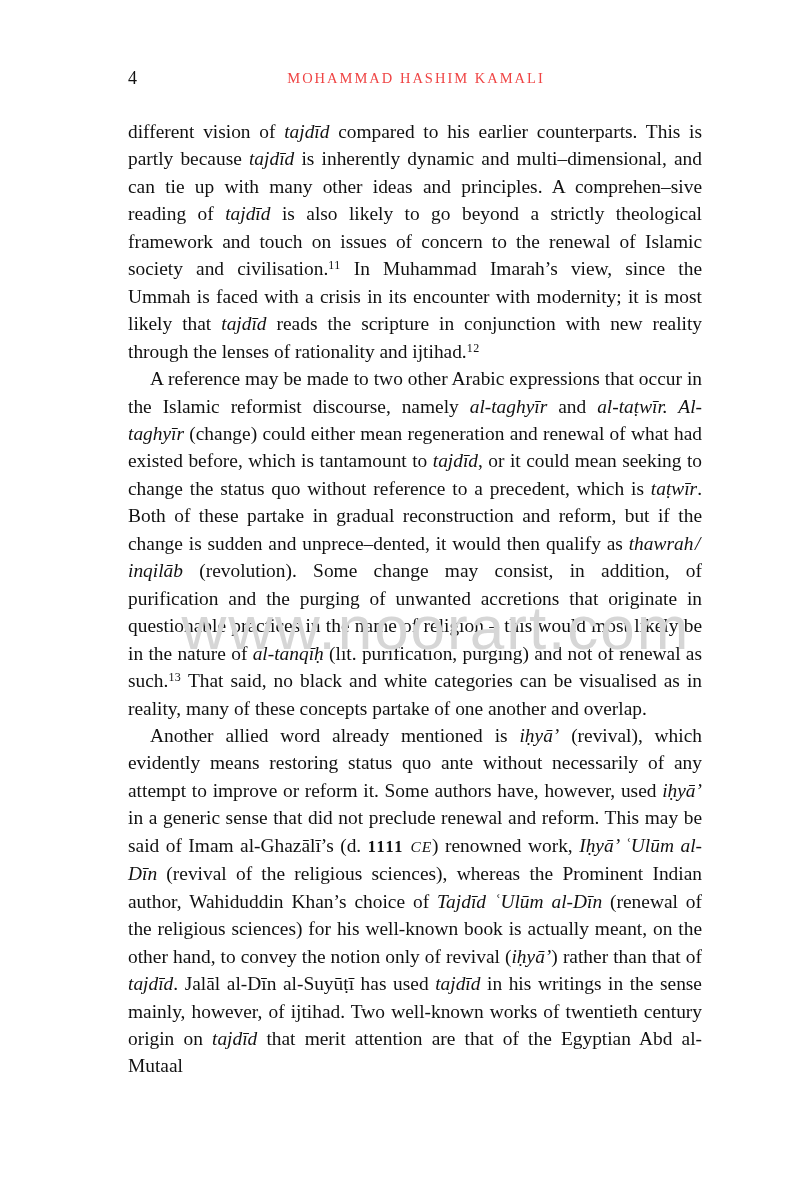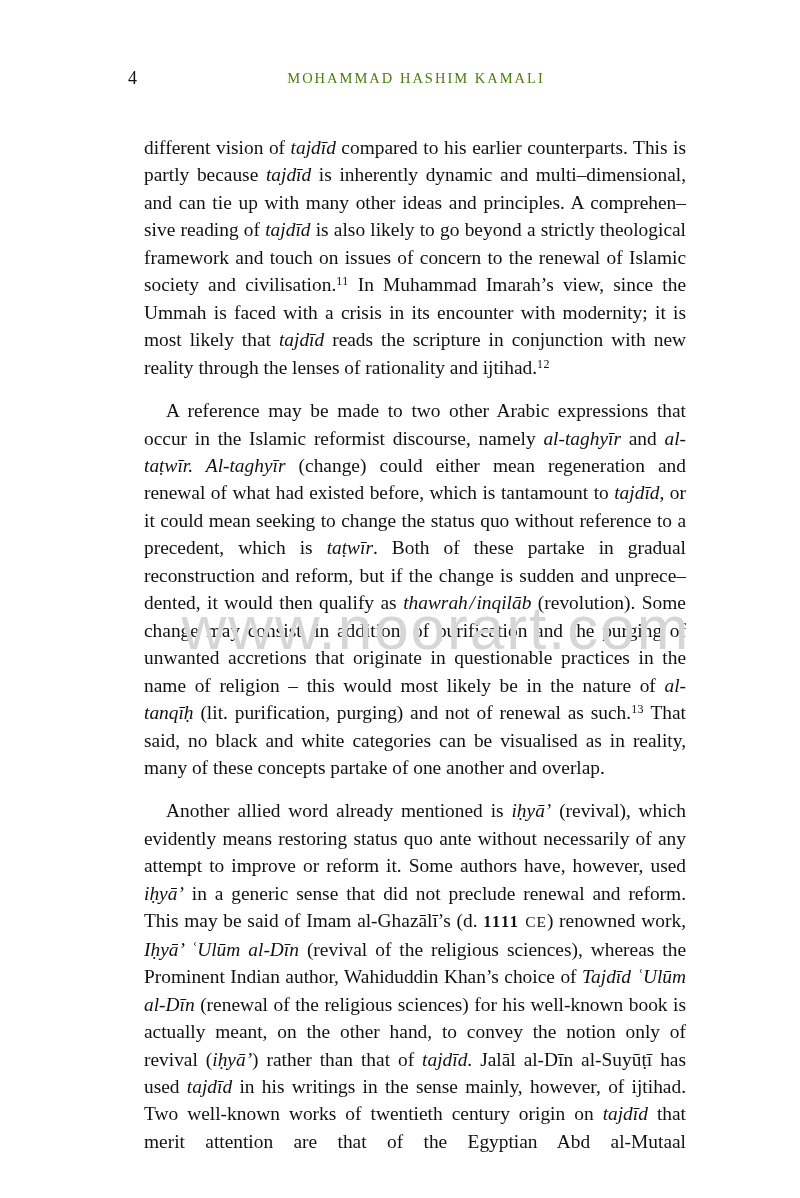--- a/index.html
+++ b/index.html
@@ -40,32 +40,32 @@
   .head-title {
     position: absolute;
     left: 0;
     top: 0;
     width: 574px;
     text-align: center;
     font-size: 14.5px;
     line-height: 24px;
     letter-spacing: 2.0px;
     text-indent: 2.0px;
-    color: #4d7c0f;
+    color: #ef4444;
   }
 
   
   .textblock {
     position: absolute;
     left: 128px;
     top: 118px;
     width: 574px;
   }
   .para {
-    margin: 16px;
+    margin: 0;
     font-size: 19.4px;
     line-height: 27.45px;
     text-align: justify;
     text-justify: inter-word;
     color: #111111;
     hyphens: manual;
     -webkit-hyphens: manual;
   }
   .para.indent {
     text-indent: 22px;
@@ -83,20 +83,21 @@
   }
   sup.fn {
     font-size: 0.62em;
     vertical-align: 0.52em;
     line-height: 0;
     letter-spacing: 0.4px;
   }
   .smallcaps {
     font-size: 0.80em;
     letter-spacing: 0.9px;
+    font-style: italic;
   }
   .oldstyle-num {
     font-size: 0.84em;
     letter-spacing: 1.6px;
     font-weight: bold;
   }
 
   
   .watermark {
     position: absolute;

